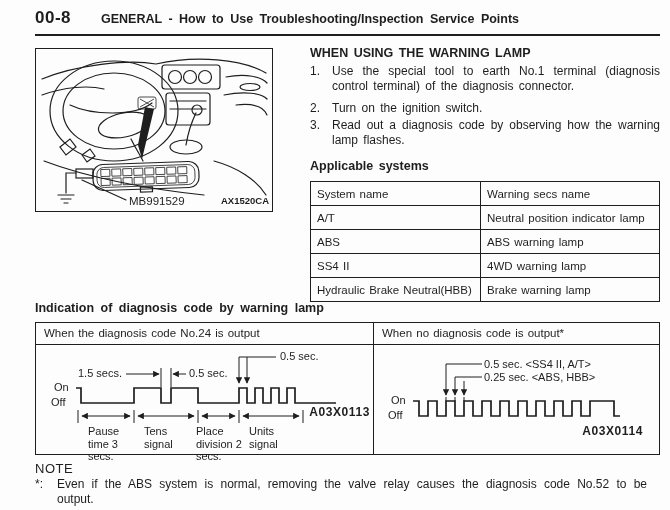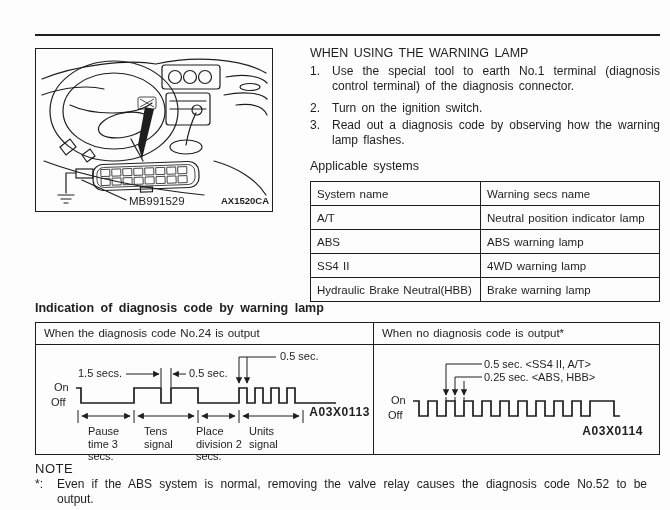--- a/index.html
+++ b/index.html
@@ -17,21 +17,21 @@
 
   
   .figure-box{
     position:absolute; left:35px; top:48px; width:238px; height:164px;
     border:1.5px solid var(--ink); background:var(--paper);
   }
   .figure-box svg{ display:block; }
 
   
   .right-col{ position:absolute; left:310px; top:46px; width:350px; }
-  .sec-h{ font-size:12.5px; font-weight:normal; word-spacing:2px; }
+  .sec-h{ font-size:12.5px; font-weight:bold; word-spacing:2px; }
   .steps{ margin-top:4px; }
   .step{ display:flex; font-size:12px; line-height:15px; }
   .step + .step{ margin-top:2px; }
   .step.gap{ margin-top:7px; }
   .step .n{ width:22px; flex:none; }
   .step .t{ flex:1; text-align:justify; word-spacing:2px; }
   .applicable{ margin-top:11px; }
   table.sys{ margin-top:8px; width:350px; border-collapse:collapse; table-layout:fixed; }
   table.sys td{
     border:1.3px solid var(--ink); font-size:11.5px; padding:4px 6px; height:24px;
@@ -68,20 +68,24 @@
   svg .ln{ stroke:var(--ink); fill:none; stroke-width:1.2; stroke-linecap:round; }
   svg .wave{ stroke:var(--ink); fill:none; stroke-width:1.7; stroke-linejoin:miter; }
   svg .dim{ stroke:var(--ink); fill:none; stroke-width:1; }
   svg .thin{ stroke:var(--ink); fill:none; stroke-width:.8; }
 </style>
 </head>
 <body>
 
 <div class="page">
 
+  <div class="hdr">
+    <span class="code">00-8</span>
+    <span class="title">GENERAL - How to Use Troubleshooting/Inspection Service Points</span>
+  </div>
   <div class="hdr-rule"></div>
 
   <div class="figure-box">
     <svg width="235" height="161" viewBox="0 0 235 161">
       <g>
         <path class="ln" d="M6 30 C 40 16, 92 10, 120 15 C 160 6, 206 10, 230 24"></path>
         <path class="ln" d="M6 46 C 28 38, 52 36, 68 40"></path>
         <ellipse class="ln" cx="78" cy="62" rx="64" ry="50"></ellipse>
         <ellipse class="ln" cx="78" cy="62" rx="51" ry="38"></ellipse>
         <ellipse class="ln" cx="88" cy="76" rx="26" ry="12" transform="rotate(-12 88 76)"></ellipse>

